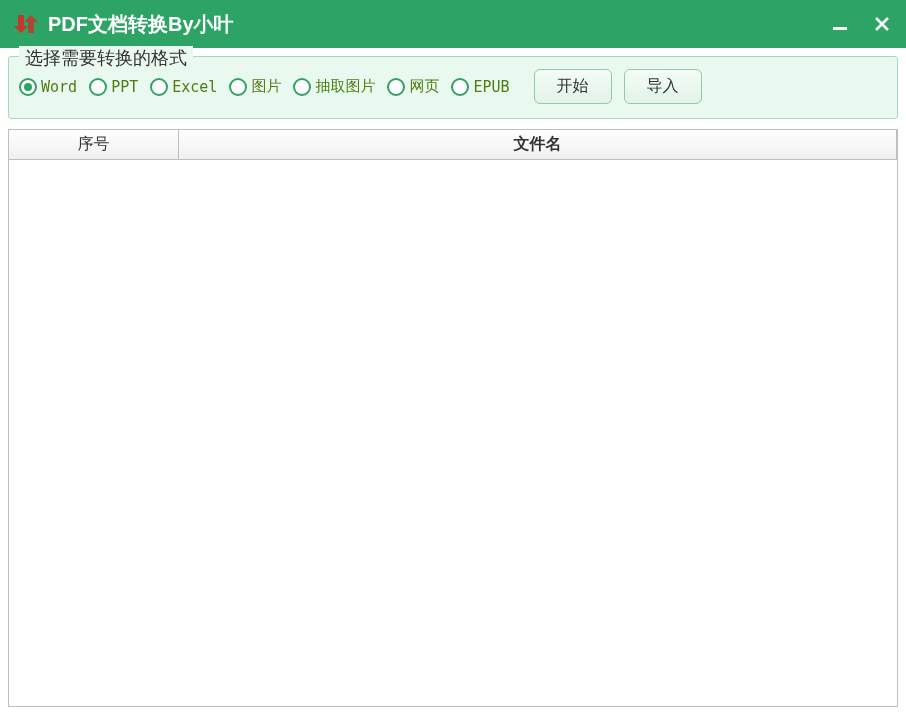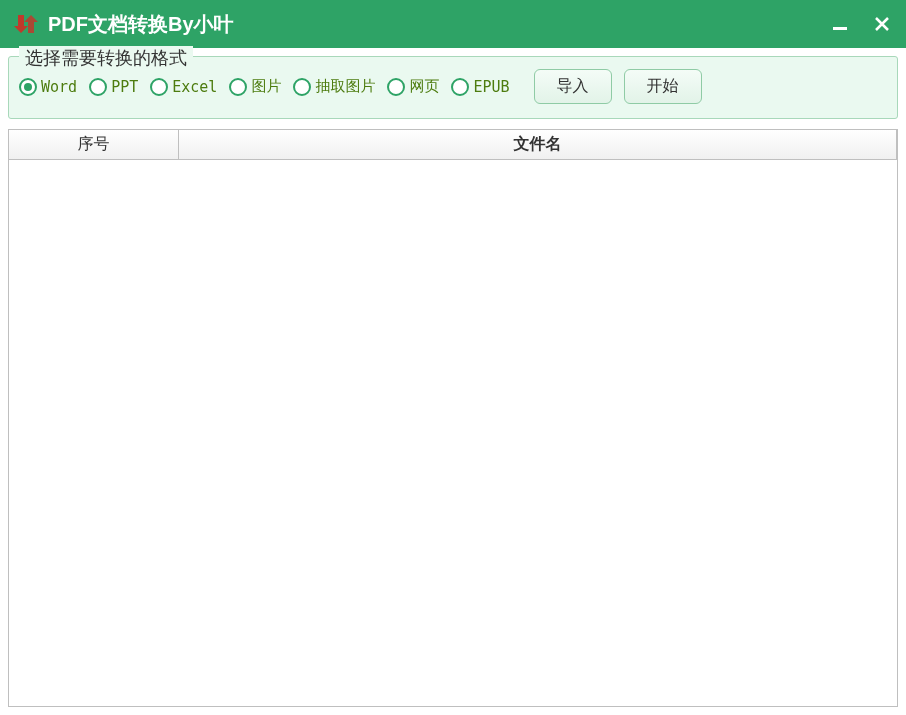--- a/index.html
+++ b/index.html
@@ -251,22 +251,22 @@
           <span class="radio-circle"></span>
           <span>网页</span>
         </label>
 
         <label class="radio-item">
           <span class="radio-circle"></span>
           <span>EPUB</span>
         </label>
 
         <div class="action-buttons">
+          <button class="btn">开始</button>
           <button class="btn">导入</button>
-          <button class="btn">开始</button>
         </div>
 
       </div>
     </div>
 
     <div class="table-container">
       <div class="table-header">
         <div class="th th-index">序号</div>
         <div class="th th-filename">文件名</div>
       </div>

